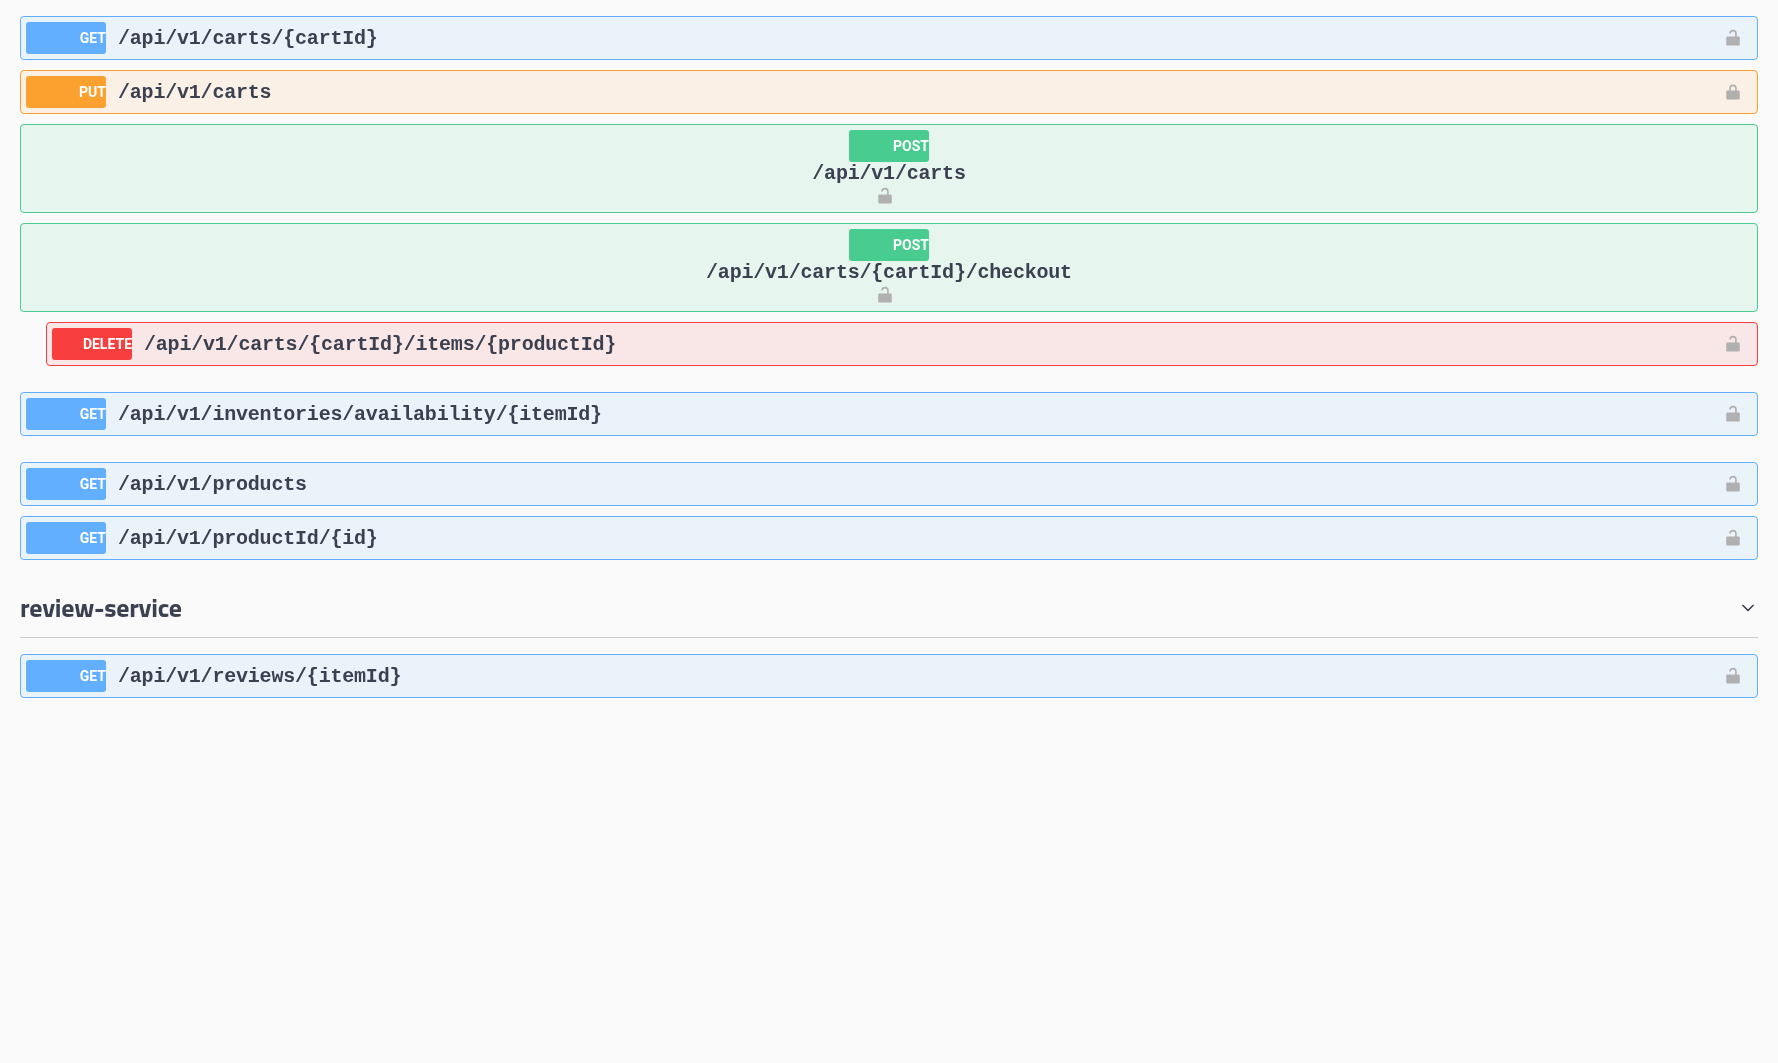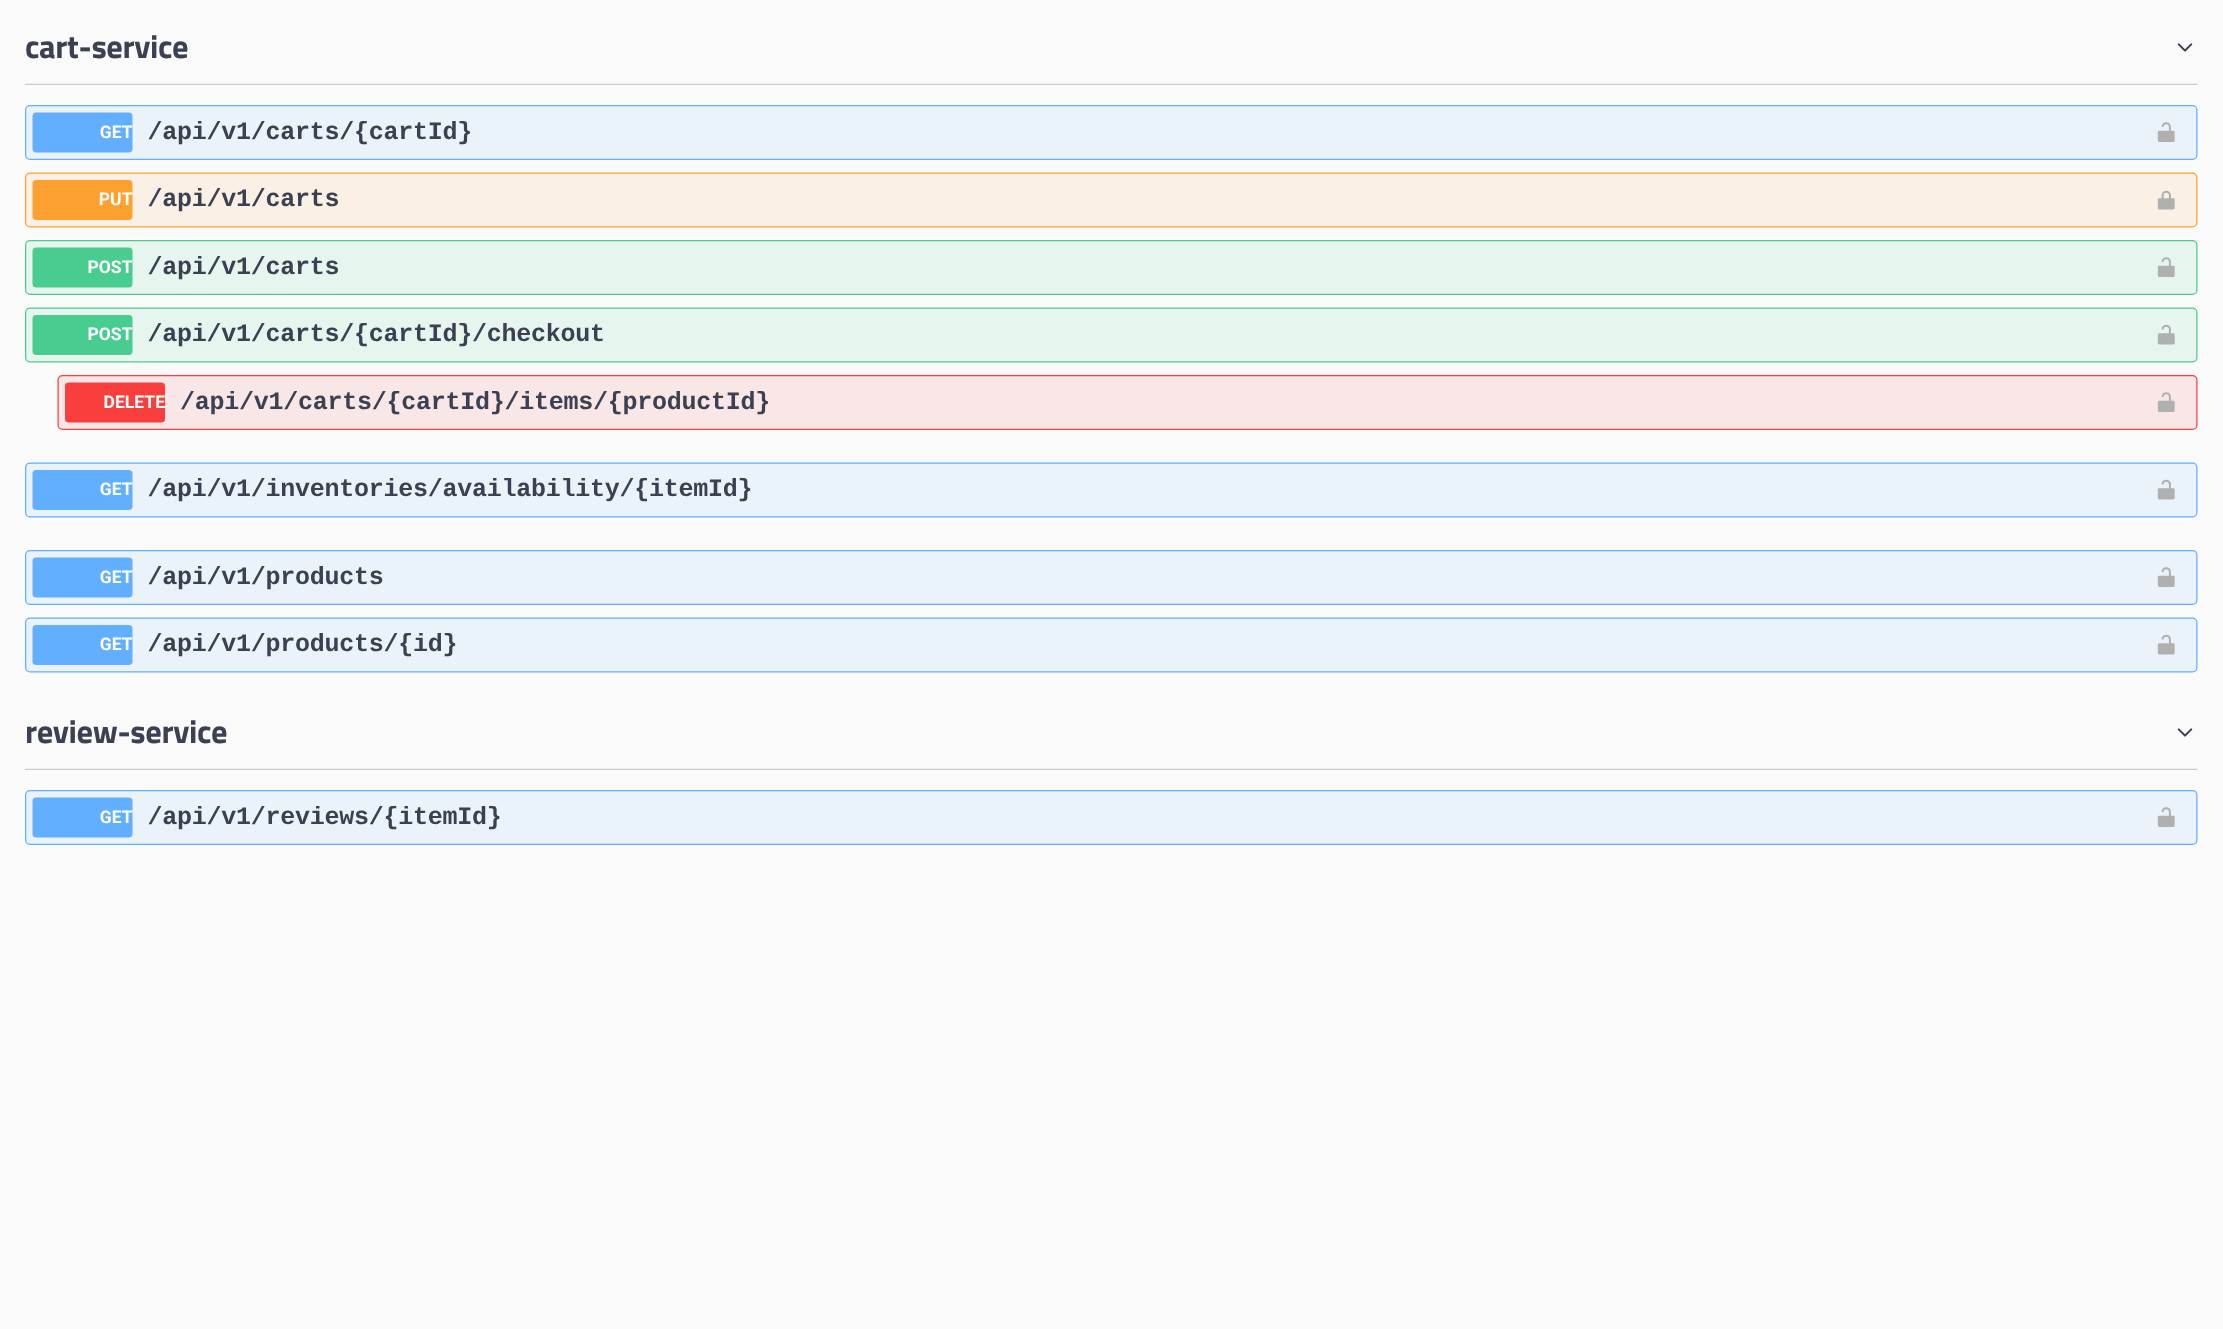--- a/index.html
+++ b/index.html
@@ -76,34 +76,28 @@
   .op-lock svg { width: 16px; height: 18px; fill: #b0b0b0; }
 
   
   .m-GET    { background:#61affe; }
   .m-PUT    { background:#fca130; }
   .m-POST   { background:#49cc90; }
   .m-DELETE { background:#f93e3e; }
 
   .op-GET    { background:rgba(97,175,254,.1);  border-color:#61affe; }
   .op-PUT    { background:rgba(252,161,48,.1);  border-color:#fca130; }
-  .op-POST   { background:rgba(73,204,144,.1);  border-color:#49cc90; }
+  .op-POST   { background:rgba(73,204,144,.1);  border-color:#49cc90;flex-direction:column; }
   .op-DELETE { background:rgba(249,62,62,.1);   border-color:#f93e3e;margin-left:26px; }
 </style>
 </head>
 <body>
 
 <div class="container" id="root">
     <div class="section">
-      <div class="section-header">
-        <h2 class="section-title">cart-service</h2>
-        <span class="chevron"><svg viewBox="0 0 24 24" fill="none" stroke-width="2" stroke-linecap="round" stroke-linejoin="round">
-            <polyline points="6 9 12 15 18 9"></polyline>
-          </svg></span>
-      </div>
       <div class="op-list">
         <div class="op op-GET">
           <span class="op-method m-GET">GET</span>
           <span class="op-path">/api/v1/carts/{cartId}</span>
           <span class="op-lock">
             <svg viewBox="0 0 20 24">
               <path d="M15 10V6a5 5 0 0 0-10 0h2.2A2.8 2.8 0 0 1 12.8 6v4H2.5A1.5 1.5 0 0 0 1 11.5v9A1.5 1.5 0 0 0 2.5 22h15a1.5 1.5 0 0 0 1.5-1.5v-9A1.5 1.5 0 0 0 17.5 10H15z"></path>
             </svg>
           </span>
         </div>
@@ -164,21 +158,21 @@
           <span class="op-method m-GET">GET</span>
           <span class="op-path">/api/v1/products</span>
           <span class="op-lock">
             <svg viewBox="0 0 20 24">
               <path d="M15 10V6a5 5 0 0 0-10 0h2.2A2.8 2.8 0 0 1 12.8 6v4H2.5A1.5 1.5 0 0 0 1 11.5v9A1.5 1.5 0 0 0 2.5 22h15a1.5 1.5 0 0 0 1.5-1.5v-9A1.5 1.5 0 0 0 17.5 10H15z"></path>
             </svg>
           </span>
         </div>
         <div class="op op-GET">
           <span class="op-method m-GET">GET</span>
-          <span class="op-path">/api/v1/products/{id}</span>
+          <span class="op-path">/api/v1/productId/{id}</span>
           <span class="op-lock">
             <svg viewBox="0 0 20 24">
               <path d="M15 10V6a5 5 0 0 0-10 0h2.2A2.8 2.8 0 0 1 12.8 6v4H2.5A1.5 1.5 0 0 0 1 11.5v9A1.5 1.5 0 0 0 2.5 22h15a1.5 1.5 0 0 0 1.5-1.5v-9A1.5 1.5 0 0 0 17.5 10H15z"></path>
             </svg>
           </span>
         </div>
       </div>
     </div>
     <div class="section">
       <div class="section-header">

